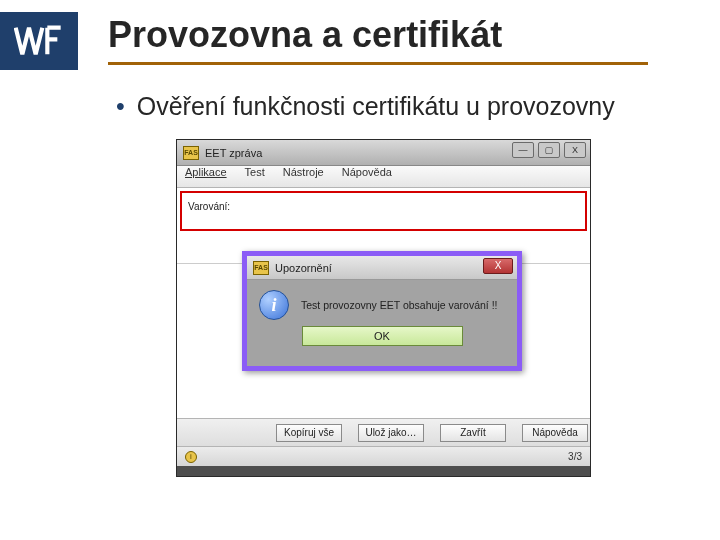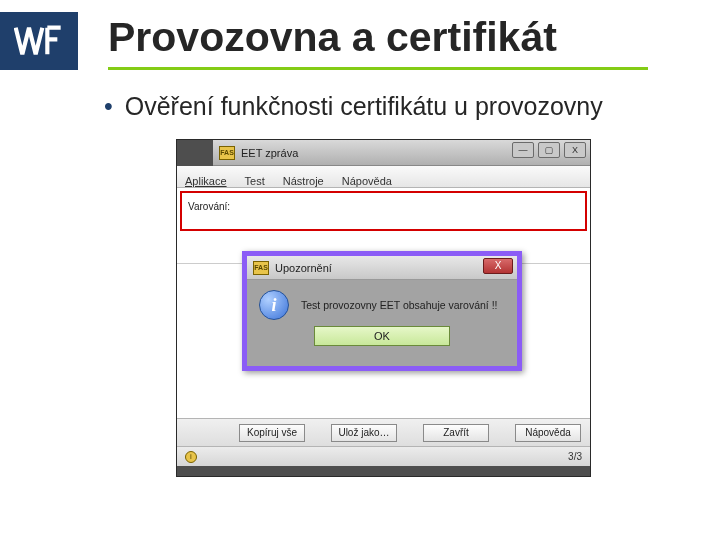--- a/index.html
+++ b/index.html
@@ -3,58 +3,58 @@
 <meta charset="utf-8">
 <style>
   * { box-sizing: border-box; margin: 0; padding: 0; }
   html, body { width: 720px; height: 540px; font-family: "Segoe UI", Arial, sans-serif; background: #fff; overflow: hidden; }
 
   .slide { position: relative; width: 720px; height: 540px; }
 
   .logo { position: absolute; left: 0; top: 12px; width: 78px; height: 58px; background: #1f3f6b; display: flex; align-items: center; justify-content: center; }
   .logo svg { width: 50px; height: 36px; }
 
-  .title { position: absolute; left: 108px; top: 14px; width: 540px; font-size: 41px; font-weight: 700; color: #262626; border-bottom: 3px solid #84cc16; padding-bottom: 6px; }
+  .title { position: absolute; left: 108px; top: 14px; width: 540px; font-size: 36px; font-weight: 700; color: #262626; border-bottom: 3px solid #a16207; padding-bottom: 6px; }
 
-  .bullet { position: absolute; left: 104px; top: 92px; font-size: 25px; color: #262626; }
+  .bullet { position: absolute; left: 116px; top: 92px; font-size: 25px; color: #262626; }
   .bullet .dot { color: #1f3f6b; margin-right: 12px; }
 
   
   .outer { position: absolute; left: 176px; top: 139px; width: 415px; height: 338px; background: #4e4e4e; border: 1px solid #2a2a2a; }
-  .outer-glass { height: 26px; background: linear-gradient(#d9d9d9, #b0b0b0); border-bottom: 1px solid #888; display: flex; align-items: center; padding: 0 6px; position: relative; margin-left: 36px; }
+  .outer-glass { height: 26px; background: linear-gradient(#d9d9d9, #b0b0b0); border-bottom: 1px solid #888; display: flex; align-items: center; padding: 0 6px; position: relative; }
   .outer-icon { width: 16px; height: 14px; background: #e8c44a; border: 1px solid #7a6200; font-size: 7px; font-weight: bold; color: #5a4900; display: flex; align-items: center; justify-content: center; margin-right: 6px; }
   .outer-title { font-size: 11px; color: #222; flex: 1; }
   .win-controls { position: absolute; right: 4px; top: 2px; display: flex; gap: 4px; }
   .win-btn { width: 22px; height: 16px; background: #c9c9c9; border: 1px solid #6b6b6b; border-radius: 2px; font-size: 9px; line-height: 14px; text-align: center; color: #333; }
 
-  .menu-bar { height: 22px; background: linear-gradient(#fafafa, #e6e6e6); border-bottom: 1px solid #b4b4b4; display: flex; align-items: flex-end; padding: 0 8px; gap: 18px; font-size: 11px; color: #333; }
+  .menu-bar { height: 22px; background: linear-gradient(#fafafa, #e6e6e6); border-bottom: 1px solid #b4b4b4; display: flex; align-items: flex-start; padding: 0 8px; gap: 18px; font-size: 11px; color: #333; }
   .menu-bar span:first-child { text-decoration: underline; }
 
   .content { background: #fff; height: 76px; border-bottom: 1px solid #ccc; position: relative; }
   .red-box { position: absolute; left: 3px; top: 3px; right: 3px; height: 40px; border: 2px solid #d40000; padding: 7px 6px; font-size: 10px; color: #222; line-height: 1.35; background: #fff; }
 
   .blank { background: #fff; height: 154px; }
 
-  .bottom-bar { height: 28px; background: linear-gradient(#f0f0f0, #dedede); border-top: 1px solid #b4b4b4; display: flex; align-items: center; justify-content: flex-end; gap: 26px; padding: 0 9px; text-align: center; }
+  .bottom-bar { height: 28px; background: linear-gradient(#f0f0f0, #dedede); border-top: 1px solid #b4b4b4; display: flex; align-items: center; justify-content: flex-end; gap: 16px; padding: 0 2px; text-align: center; }
   .bottom-bar .btn { min-width: 66px; height: 18px; background: linear-gradient(#fdfdfd, #e4e4e4); border: 1px solid #8a8a8a; font-size: 10px; color: #222; display: flex; align-items: center; justify-content: center; }
 
   .status-bar { height: 20px; background: linear-gradient(#ececec, #d6d6d6); border-top: 1px solid #b4b4b4; display: flex; align-items: center; padding: 0 8px; font-size: 10px; color: #333; }
   .status-icon { width: 12px; height: 12px; border-radius: 50%; background: #e8c44a; border: 1px solid #7a6200; font-size: 8px; text-align: center; line-height: 10px; color: #5a4900; margin-right: 6px; }
   .status-page { margin-left: auto; }
 
   
   .dialog { position: absolute; left: 242px; top: 251px; width: 280px; height: 120px; background: #a3a3a3; border: 5px solid #8b5cf6; box-shadow: 2px 2px 6px rgba(0,0,0,0.4); }
   .dlg-glass { height: 24px; background: linear-gradient(#e8e8e8, #c8c8c8); border-bottom: 1px solid #999; display: flex; align-items: center; padding: 0 6px; position: relative; }
   .dlg-title { font-size: 11px; color: #222; }
   .dlg-close { position: absolute; right: 4px; top: 2px; width: 30px; height: 16px; background: linear-gradient(#d86a6a, #b33434); border: 1px solid #6b1c1c; border-radius: 2px; color: #fff; font-size: 10px; text-align: center; line-height: 14px; }
   .dlg-body { display: flex; align-items: center; gap: 12px; padding: 10px 12px 6px 12px; }
   .info-icon { width: 30px; height: 30px; border-radius: 50%; background: radial-gradient(circle at 30% 30%, #b0d0ff, #3a72d8); border: 1px solid #24529a; color: #fff; font-size: 18px; font-weight: bold; text-align: center; line-height: 28px; font-family: Georgia, serif; font-style: italic; }
   .dlg-msg { font-size: 10.5px; color: #222; }
   .dlg-btn-row { display: flex; justify-content: center; padding-bottom: 8px; }
-  .ok-btn { width: 136px; height: 20px; background: linear-gradient(#e6f7c8, #c8e89a); border: 1px solid #6a8a3a; font-size: 11px; color: #222; display: flex; align-items: center; justify-content: center; }
+  .ok-btn { width: 161px; height: 20px; background: linear-gradient(#e6f7c8, #c8e89a); border: 1px solid #6a8a3a; font-size: 11px; color: #222; display: flex; align-items: center; justify-content: center; }
 </style>
 </head>
 <body>
 
 <div class="slide">
 
   <div class="logo">
     <svg viewBox="0 0 60 40">
       <path d="M2 4 L10 36 L18 4 L26 36 L34 4" stroke="#fff" stroke-width="5" fill="none"></path>
       <path d="M40 4 L40 36 M40 4 L56 4 M40 18 L52 18" stroke="#fff" stroke-width="5" fill="none"></path>

